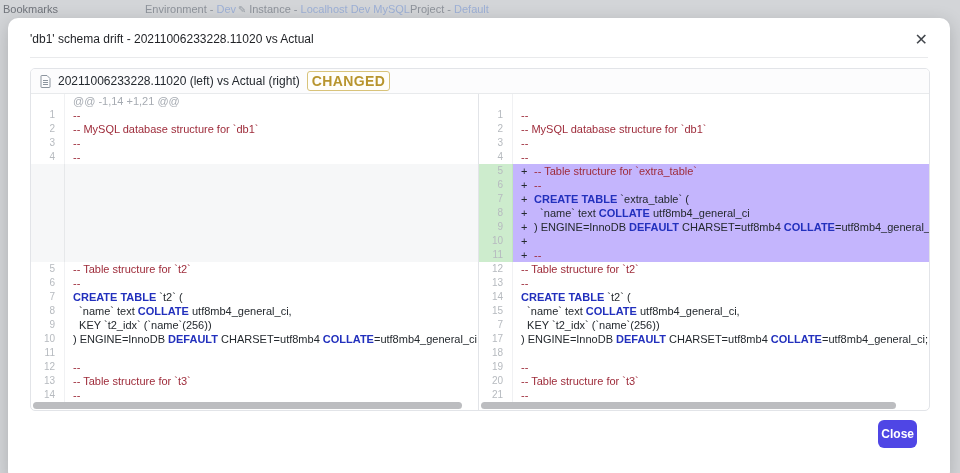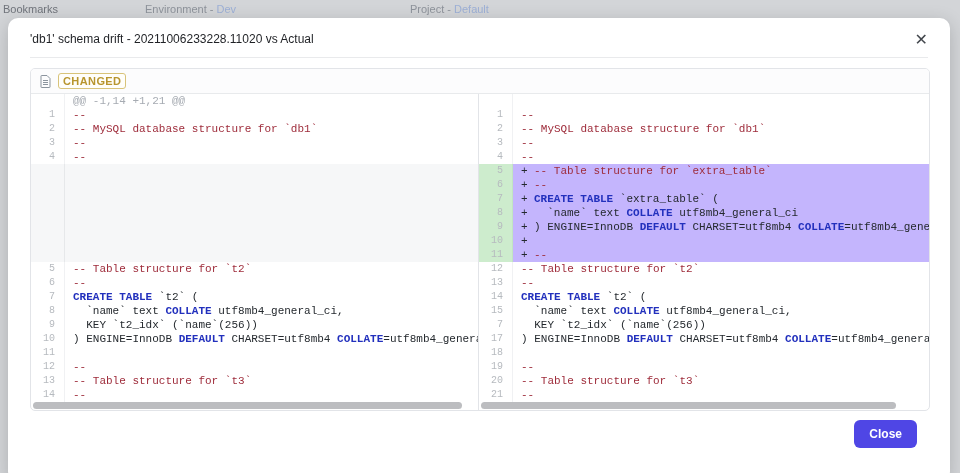--- a/index.html
+++ b/index.html
@@ -34,29 +34,29 @@
     margin:10px 20px 0 22px;border:1px solid #e2e4e8;border-radius:5px;
     overflow:hidden;background:#fff;
   }
   .diff-head{
     display:flex;align-items:center;gap:7px;height:24px;padding:0 9px;
     background:#fcfcfd;border-bottom:1px solid #e8eaec;
   }
   .file-icon{flex:none;display:inline-flex;}
   .file-title{font-size:12px;color:#24292f;}
   .badge{
-    font-size:11px;letter-spacing:.4px;color:#b8952e;border:1px solid #d8c37a;
+    font-size:14px;letter-spacing:.4px;color:#b8952e;border:1px solid #d8c37a;
     border-radius:3px;padding:1px 4px;background:#fffefa;font-weight:600;
   }
 
   .diff-body{display:flex;}
   .pane{position:relative;padding-bottom:8px;}
   .pane-left{width:447px;border-right:1px solid #e2e4e8;}
   .pane-right{width:451px;}
-  .row{display:flex;height:14px;line-height:14px;font-family:Liberation Mono, monospace;}
+  .row{display:flex;height:14px;line-height:14px;font-family:Liberation Sans, sans-serif;}
   .ln{
     flex:none;width:34px;box-sizing:border-box;text-align:right;padding-right:9px;
     font-size:10px;color:#b6babf;border-right:1px solid #f0f1f3;
   }
   .code{flex:1;overflow:hidden;white-space:pre;padding-left:8px;font-size:11px;color:#24292e;}
   .row.hunk .code{color:#a6abb2;}
   .row.add .ln{background:#cdeccd;border-right-color:#c2e4c2;}
   .row.add .code{background:#c4b5fd;}
   .row.empty{background:#f6f7f8;}
   .row.empty .ln{border-right-color:#e6e8ea;}
@@ -64,48 +64,50 @@
   .tk-k{color:#2230bd;font-weight:bold;}
   .tk-c{color:#9e2b3a;}
   .tk-t{color:#24292e;}
   .hscroll{position:absolute;bottom:1px;height:7px;background:#bcbdc0;border-radius:4px;}
   .hscroll-left{left:2px;width:calc(100% - 18px);}
   .hscroll-right{left:2px;width:92%;}
 
   .modal-footer{text-align:right;padding:9px 33px 0 0;}
   .close-btn{
     background:#4f46e5;color:#fff;border:none;border-radius:6px;
-    font-size:12px;font-weight:600;padding:7px 15px;cursor:pointer;
+    font-size:12px;font-weight:600;padding:7px 3px;cursor:pointer;
     font-family:"Liberation Sans","DejaVu Sans",sans-serif;
   }
 </style>
 </head>
 <body>
 
 <div class="topbar">
   <span class="item dark" style="left:3px">Bookmarks</span>
   <span class="item" style="left:145px"><span>Environment - </span><span class="link">Dev</span></span>
+  <span class="item" style="left:238px"><span class="pencil">✎ </span><span>Instance - </span><span class="link">Localhost Dev MySQL</span></span>
   <span class="item" style="left:410px"><span>Project - </span><span class="link">Default</span></span>
 </div>
 
 <div class="modal">
   <div class="modal-header">
     <h1 class="modal-title">'db1' schema drift - 20211006233228.11020 vs Actual</h1>
     <button class="x-btn">✕</button>
   </div>
   <hr class="header-divider">
 
   <div class="diff-card">
     <div class="diff-head">
       <span class="file-icon">
         <svg width="11" height="13" viewBox="0 0 11 13">
             <path d="M1.5.5h5.5l3 3v8.5a.5.5 0 0 1-.5.5h-8a.5.5 0 0 1-.5-.5v-11a.5.5 0 0 1 .5-.5z" fill="none" stroke="#8b949e" stroke-width="1"></path>
             <path d="M3 5.5h5M3 7.5h5M3 9.5h5" stroke="#8b949e" stroke-width="1"></path>
           </svg>
       </span>
+      <span class="file-title">20211006233228.11020 (left) vs Actual (right)</span>
       <span class="badge">CHANGED</span>
     </div>
     <div class="diff-body">
       <div class="pane pane-left" id="pane-left">
         <div class="row hunk">
             <span class="ln"></span>
             <span class="code">@@ -1,14 +1,21 @@</span>
           </div>
           <div class="row ctx">
             <span class="ln">1</span>

